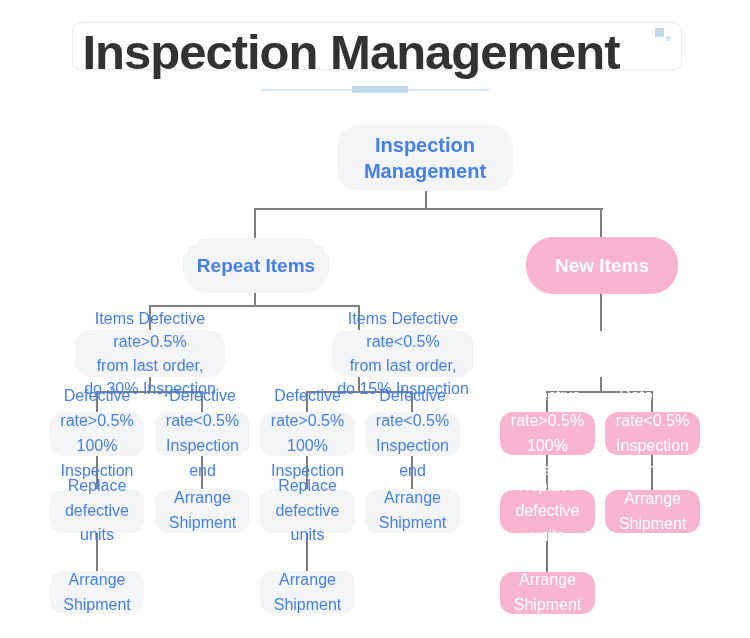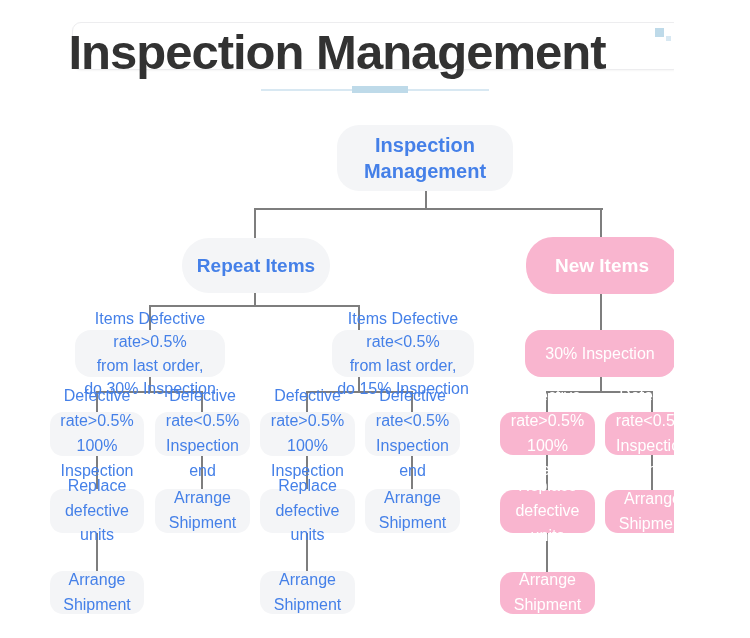--- a/index.html
+++ b/index.html
@@ -8,20 +8,21 @@
     --node_gray:#f4f5f7;
     --line_gray:#7e7e7e;
     --underline_light:#d8e8f2;
     --underline_accent:#bedae9;
     --title_dark:#323232;
   }
   html,body{margin:0;padding:0;background:#ffffff;}
   .stage{
     position:relative;width:674px;height:638px;background:#ffffff;overflow:hidden;
     font-family:"Liberation Sans",sans-serif;
+    padding-left:28px;
   }
   
   .header-card{
     position:absolute;left:72px;top:22px;width:608px;height:46px;
     background:#ffffff;border:1px solid #ededef;border-radius:9px;
     box-shadow:0 1px 2px rgba(0,0,0,0.04);
   }
   .decor-sq-big{position:absolute;right:17px;top:5px;width:9px;height:9px;background:var(--underline_accent);}
   .decor-sq-small{position:absolute;right:10px;top:13px;width:5px;height:5px;background:var(--underline_light);}
   .page-title{
@@ -102,21 +103,20 @@
   <div class="node pink lvl-branch" style="left:526px;top:237px;width:152px;height:57px;">New Items</div>
 
   <div class="node gray lvl-cond" style="left:75px;top:330px;width:150px;height:47px;">Items Defective rate&gt;0.5%
 from last order,
 do 30% Inspection</div>
 
   <div class="node gray lvl-cond" style="left:288px;top:330px;width:142px;height:47px;margin-left:44px;">Items Defective rate&lt;0.5%
 from last order,
 do 15% Inspection</div>
 
-  <div class="node pink lvl-cond" style="left:525px;top:330px;width:150px;height:47px;">30% Inspection</div>
 
   <div class="node gray lvl-small" style="left:50px;top:412px;width:94px;height:44px;">Defective rate&gt;0.5%
 100% Inspection</div>
   <div class="node gray lvl-small" style="left:155px;top:412px;width:95px;height:44px;">Defective rate&lt;0.5%
 Inspection end</div>
   <div class="node gray lvl-small" style="left:260px;top:412px;width:95px;height:44px;">Defective rate&gt;0.5%
 100% Inspection</div>
   <div class="node gray lvl-small" style="left:365px;top:412px;width:95px;height:44px;">Defective rate&lt;0.5%
 Inspection end</div>
   <div class="node pink lvl-small" style="left:500px;top:412px;width:95px;height:43px;">Defective rate&gt;0.5%

